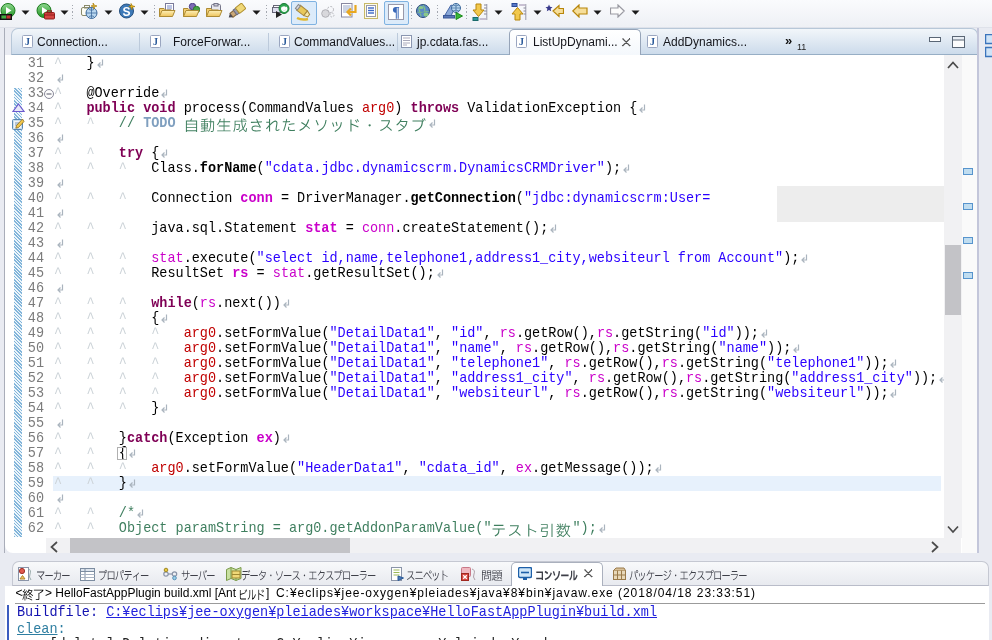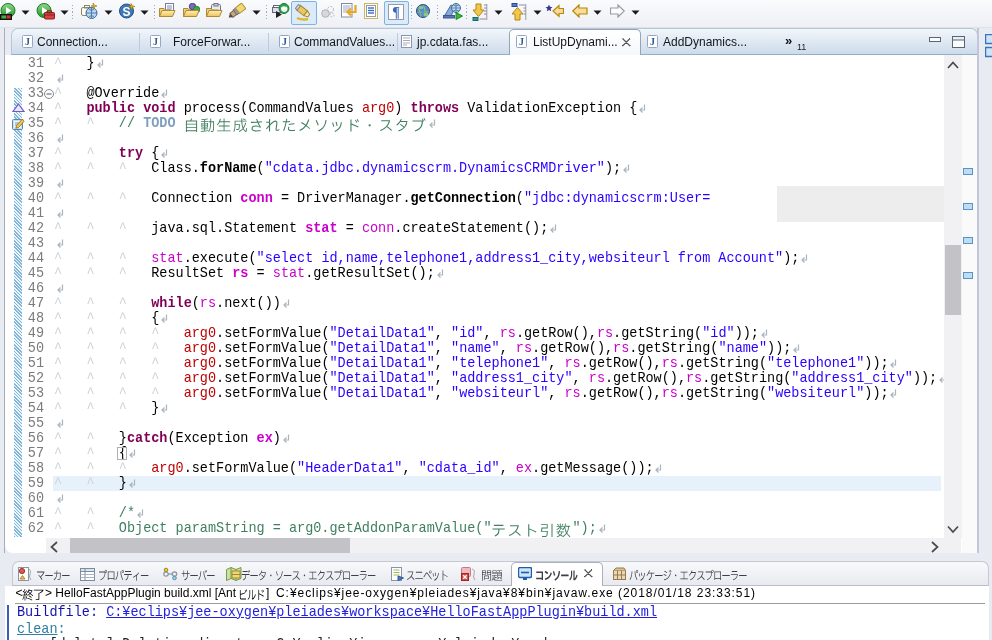--- a/index.html
+++ b/index.html
@@ -537,17 +537,17 @@
   </svg>
 <div style="font-family:&quot;Liberation Sans&quot;,sans-serif;font-size:12px;line-height:15px;white-space:pre;position:absolute;color:#000;left:15.5px;top:586px">&lt;</div>
 <svg style="position:absolute;left:22px;top:586.5px" width="23" height="16" viewBox="0 0 23 16">
     <path d="M3.3 8.2V13.4H2.6V8.3Q1.9 8.4 0.4 8.4L0.3 7.7Q1.2 7.7 1.7 7.7Q2.1 7.1 2.6 6.4Q1.7 5.3 0.6 4.3L1 3.7Q1.4 4.1 1.6 4.3Q2.3 3.2 2.7 2L3.3 2.3Q2.8 3.7 2.1 4.8Q2.6 5.4 2.9 5.8Q3.6 4.6 4.2 3.3L4.8 3.7Q3.7 6 2.5 7.6Q3.6 7.5 4.5 7.4Q4.3 6.8 4 6.2L4.6 6Q5.1 7.1 5.5 8.5L4.9 8.8L4.7 8.1Q3.8 8.2 3.3 8.2ZM11.1 8.3 10.7 9Q9.2 8.1 8.1 7.1Q7.1 8 5.9 8.7L5.6 8Q6.6 7.4 7.5 6.6Q6.7 5.8 6.1 4.9Q5.7 5.4 5.2 5.9L4.8 5.4Q5.5 4.6 6.1 3.8Q6.6 2.9 6.9 2L7.5 2.1Q7.4 2.7 7.2 3.2H10.4V3.7Q9.9 5.2 8.6 6.6Q9.7 7.6 11.1 8.3ZM8 6.1Q9.2 5 9.6 3.9H6.8Q6.7 4.1 6.5 4.3Q7.2 5.3 8 6.1ZM7.1 8.6Q7.7 8.8 8.4 9.3Q9.1 9.7 9.8 10.2L9.4 10.8Q8.8 10.4 8.1 9.9Q7.3 9.5 6.7 9.2ZM4.4 9.1Q5 10.6 5.3 12.1L4.7 12.3Q4.3 10.6 3.9 9.3ZM0.4 12.4Q1.1 11.1 1.4 9.2L2 9.3Q1.7 11.5 1 12.8ZM5.8 10.8Q6.9 11.2 8.1 11.7Q9.3 12.2 10.3 12.7L10 13.5Q7.5 12.2 5.5 11.6Z M13.9 13.1 13.7 12.2H16.5V6.1Q17.7 5.6 18.7 4.9Q19.8 4.2 20.3 3.6H11.9V2.8H21.4V3.4Q20.8 4.3 19.8 5.2Q18.7 6 17.3 6.6V12.1Q17.3 12.6 17 12.8Q16.8 13.1 16.3 13.1Z" fill="#000"></path>
   </svg>
 <div style="font-family:&quot;Liberation Sans&quot;,sans-serif;font-size:12px;line-height:15px;white-space:pre;position:absolute;color:#000;left:45px;top:586px">&gt; HelloFastAppPlugin build.xml [Ant</div>
 <svg style="position:absolute;left:238px;top:586.5px" width="28" height="16" viewBox="0 0 28 16">
     <path d="M8.3 2.3Q8.8 3.3 9.2 4.3L8.7 4.7Q8.2 3.5 7.8 2.6ZM7.2 2.9Q7.8 4.1 8.1 4.9L7.6 5.3Q7.2 4.2 6.7 3.2ZM2.6 10.3Q2.6 11 2.9 11.3Q3.1 11.6 3.7 11.6H8V12.5H3.7Q2.8 12.5 2.3 11.9Q1.9 11.4 1.9 10.3V2.9H2.6V6.9Q3.7 6.7 5 6.3Q6.2 5.8 7.3 5.3L7.5 6.1Q6.4 6.7 5.1 7.1Q3.9 7.5 2.6 7.8Z M17.8 7.6Q17.4 9.4 16.5 10.7Q15.7 12.1 14.6 12.6H14V2.8H14.6V11.6Q16.4 10.4 17.2 7.2ZM11.5 2.9H12.2V6.7Q12.2 8.9 11.7 10.3Q11.2 11.8 10 12.8L9.6 12.1Q10.6 11.2 11.1 9.9Q11.5 8.7 11.5 6.7Z M25.4 5.1Q24.9 3.8 24.4 2.9L25 2.6Q25.6 3.8 25.9 4.8ZM21.1 2.8V6.3Q23.4 7.3 25.7 8.8L25.4 9.7Q23.2 8.1 21.1 7.2V13H20.4V2.8ZM24.3 5.7Q23.9 4.6 23.4 3.5L23.9 3.2Q24.5 4.5 24.8 5.4Z" fill="#000"></path>
   </svg>
 <div style="font-family:&quot;Liberation Sans&quot;,sans-serif;font-size:12px;line-height:15px;white-space:pre;position:absolute;color:#000;left:266px;top:586px">]</div>
-<div style="font-family:&quot;Liberation Sans&quot;,sans-serif;font-size:12px;line-height:15px;white-space:pre;position:absolute;color:#000;left:276px;top:586px;letter-spacing:0.95px">C:¥eclips¥jee-oxygen¥pleiades¥java¥8¥bin¥javaw.exe (2018/01/18 23:33:51)</div>
+<div style="font-family:&quot;Liberation Sans&quot;,sans-serif;font-size:12px;line-height:15px;white-space:pre;position:absolute;color:#000;left:276px;top:586px;letter-spacing:0.95px">C:¥eclips¥jee-oxygen¥pleiades¥java¥8¥bin¥javaw.exe (2018/04/18 23:33:51)</div>
 <div class="ab" style="left:15px;top:603px;width:970px;height:1px;background:#9b9b9b"></div>
 <div class="ab" style="left:7px;top:605px;width:2px;height:35px;background:#3b5bbf"></div>
 <div class="cl mono" style="left:17px;top:605px"><span style="color:#1212b0">Buildfile: </span><span style="color:#2222dd;text-decoration:underline">C:¥eclips¥jee-oxygen¥pleiades¥workspace¥HelloFastAppPlugin¥build.xml</span></div>
 <div class="cl mono" style="left:17px;top:622px"><span style="color:#2e7ea1"><span style="text-decoration:underline">clean</span>:</span></div>
 <div class="cl mono" style="left:17px;top:636.5px"><span style="color:#222">    [delete] Deleting directory C:¥eclips¥jee-oxygen¥pleiades¥workspace</span></div>
 </body></html>

